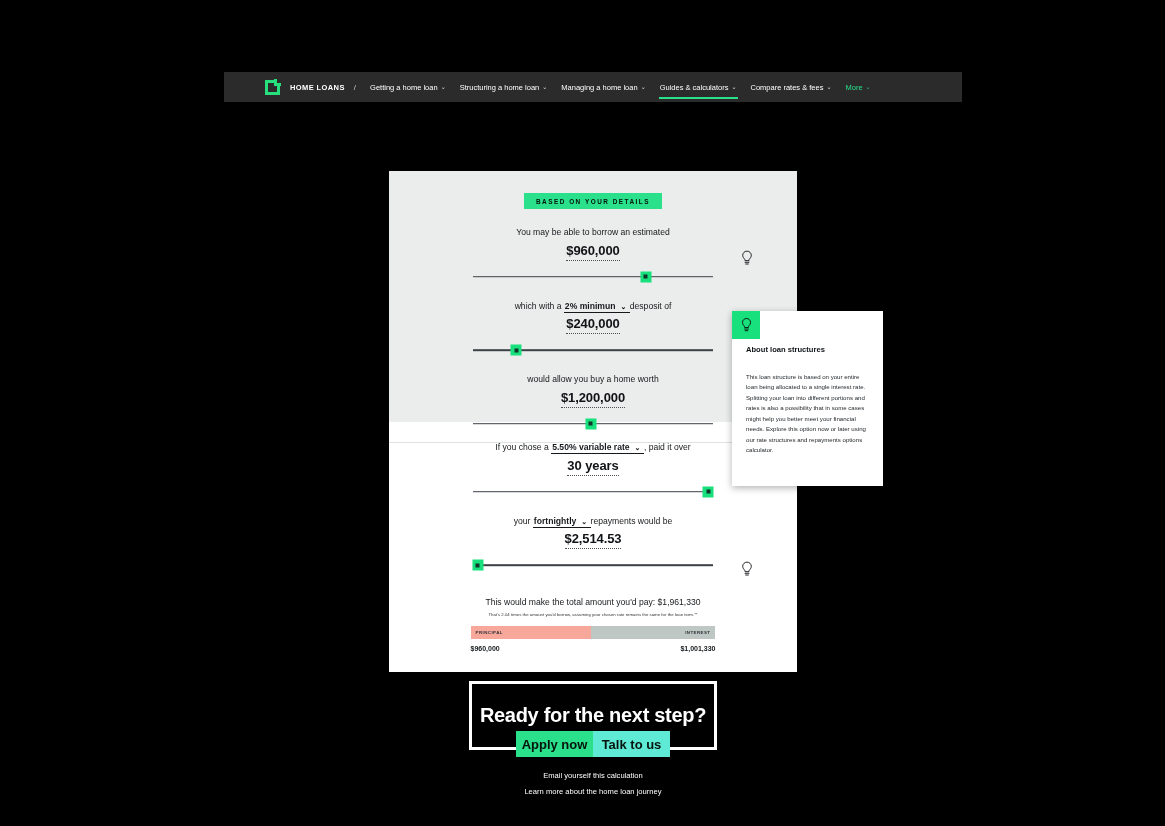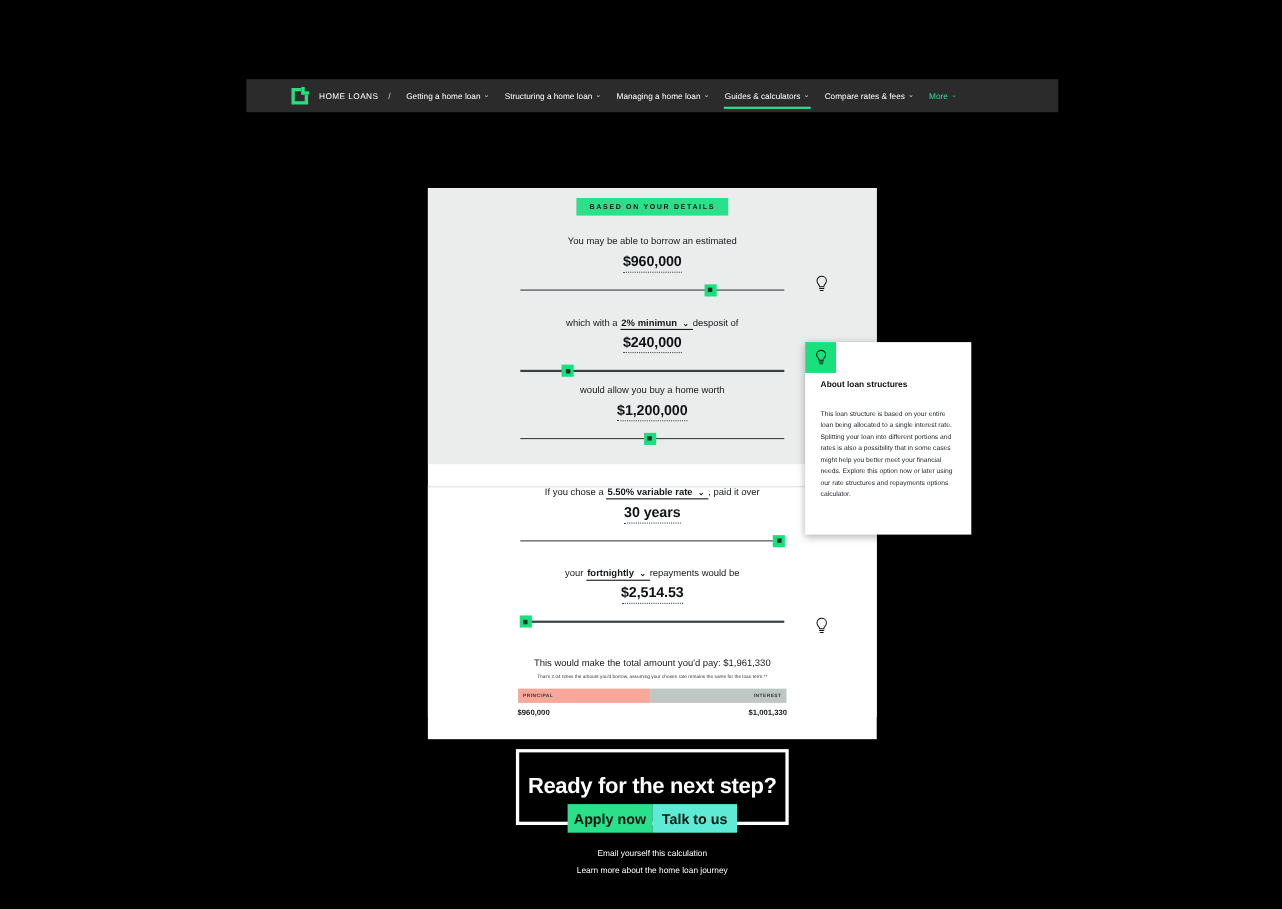--- a/index.html
+++ b/index.html
@@ -35,21 +35,21 @@
     border: 3px solid #25e07c;
   }
   .logo-mark .notch {
     position: absolute; right: -1px; top: -1px;
     width: 7px; height: 7px; background: #2b2b2b;
     border-left: 3px solid #25e07c;
     border-bottom: 3px solid #25e07c;
     transform: none;
   }
   .nav-brand {
-    font-size: 7.5px; font-weight: 400; letter-spacing: .4px;
+    font-size: 7.5px; font-weight: 700; letter-spacing: .4px;
     white-space: nowrap; color:#fff;text-align:center;
   }
   .nav-sep { font-size: 8px; color: #c9c9c9; margin: 0 7px 0 9px; }
   .nav-items { display: flex; align-items: center; height: 14px; }
   .nav-item {
     position: relative; height: 30px;
     display: flex; align-items: center; gap: 3px;
     padding: 0 7px;
     font-size: 7.5px; color: #ffffff; white-space: nowrap;
     cursor: pointer;
@@ -61,21 +61,21 @@
     height: 1.6px; background: #2ae08a;
   }
 
   
   .calc-card {
     position: absolute; left: 165px; top: 99px;
     width: 408px; height: 481px;
     background: #ffffff;
     box-shadow: 0 1px 4px rgba(0,0,0,.25);
   }
-  .calc-top { background: #ebedec; padding-top: 1px; height: 251px; position: relative; }
+  .calc-top { background: #ebedec; padding-top: 14px; height: 251px; position: relative; }
   .calc-bottom { background: #ffffff; height: 230px; position: relative; }
 
   .badge-wrap { display: flex; justify-content: center; margin-top: 8px; }
   .badge {
     background: #2ae08a; color: #06120c;
     font-size: 6.4px; font-weight: 700; letter-spacing: 1.5px;
     padding: 5px 12px 4px;
   }
 
   .stmt {
@@ -271,21 +271,21 @@
         <div class="bigval">
           <span>$240,000</span>
         </div>
         <div class="slider-row" style="margin-top:9px;">
           <span class="track"></span>
           <span class="handle" style="left:18%;">
               <i></i>
             </span>
         </div>
 
-        <div class="stmt" style="margin-top:2px;">would allow you buy a home worth</div>
+        <div class="stmt" style="margin-top:14px;">would allow you buy a home worth</div>
         <div class="bigval">
           <span>$1,200,000</span>
         </div>
         <div class="slider-row" style="margin-top:9px;">
           <span class="track"></span>
           <span class="handle" style="left:49%;">
               <i></i>
             </span>
         </div>
 

